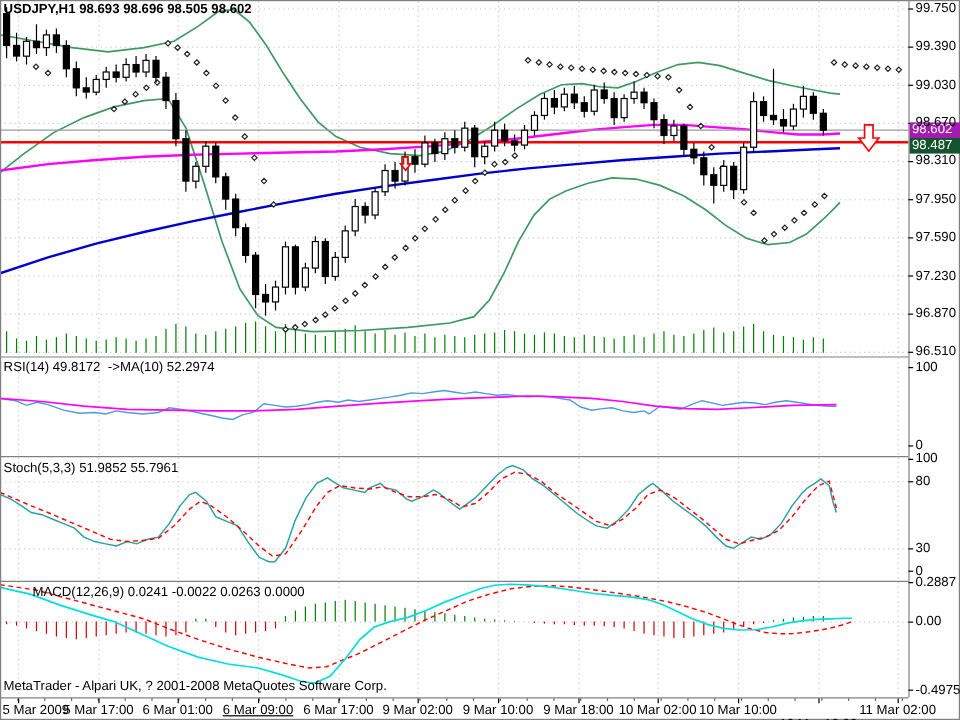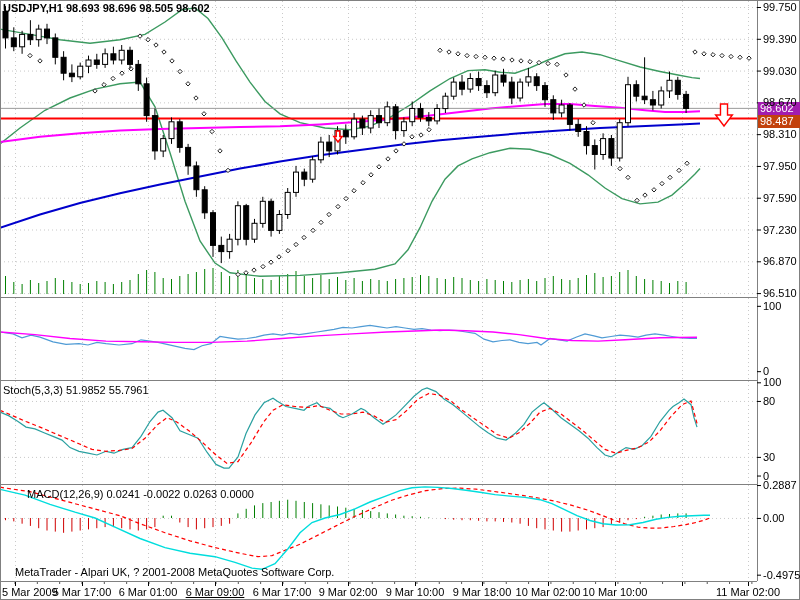--- a/index.html
+++ b/index.html
@@ -5,28 +5,28 @@
   html,body{margin:0;padding:0;background:#fff;}
   .win{position:relative;width:800px;height:600px;background:#fff;overflow:hidden;
        font-family:"Liberation Sans",sans-serif;}
   svg#cv{position:absolute;left:0;top:0;}
   #overlay{position:absolute;left:0;top:0;width:800px;height:600px;pointer-events:none;}
   .lbl{position:absolute;font-size:11px;color:#000;white-space:pre;}
   .title{left:3px;top:2px;font-weight:bold;}
   .rsi-l{left:3px;top:300px;}
   .stoch-l{left:3px;top:384px;}
   .macd-l{left:3px;top:488px;padding-left:24px;}
-  .copy{left:15px;top:566px;}
+  .copy{left:3px;top:566px;}
   .tick{position:absolute;font-size:11px;color:#000;white-space:nowrap;}
   #price-axis-zone{position:absolute;left:757px;top:0;width:43px;height:581px;}
   #time-axis-zone{position:absolute;left:0;top:582px;width:800px;height:18px;}
   .pricebox{position:absolute;left:758px;width:40px;height:13px;color:#fff;
             font-size:11px;line-height:13px;padding-left:2px;}
   .bidbox{top:102px;background:#a21caf;}
-  .orderbox{top:115px;background:#c2410c;}
+  .orderbox{top:115px;background:#14532d;}
 </style>
 </head>
 <body>
 
 <div class="win">
   <svg id="cv" width="800" height="600">
       <line x1="15.5" y1="1" x2="15.5" y2="296" stroke="#c9c9c9" stroke-dasharray="1 3"></line>
       <line x1="82.5" y1="1" x2="82.5" y2="296" stroke="#c9c9c9" stroke-dasharray="1 3"></line>
       <line x1="148.5" y1="1" x2="148.5" y2="296" stroke="#c9c9c9" stroke-dasharray="1 3"></line>
       <line x1="215.5" y1="1" x2="215.5" y2="296" stroke="#c9c9c9" stroke-dasharray="1 3"></line>
@@ -579,20 +579,21 @@
       <line x1="348.5" y1="582" x2="348.5" y2="586" stroke="#000"></line>
       <line x1="415.5" y1="582" x2="415.5" y2="586" stroke="#000"></line>
       <line x1="482.5" y1="582" x2="482.5" y2="586" stroke="#000"></line>
       <line x1="548.5" y1="582" x2="548.5" y2="586" stroke="#000"></line>
       <line x1="615.5" y1="582" x2="615.5" y2="586" stroke="#000"></line>
       <line x1="682.5" y1="582" x2="682.5" y2="586" stroke="#000"></line>
       <line x1="748.5" y1="582" x2="748.5" y2="586" stroke="#000"></line>
     </svg>
   <div id="overlay">
     <div class="lbl title">USDJPY,H1 98.693 98.696 98.505 98.602</div>
+    <div class="lbl rsi-l">RSI(14) 49.8172  -&gt;MA(10) 52.2974</div>
     <div class="lbl stoch-l">Stoch(5,3,3) 51.9852 55.7961</div>
     <div class="lbl macd-l">MACD(12,26,9) 0.0241 -0.0022 0.0263 0.0000</div>
     <div class="lbl copy">MetaTrader - Alpari UK, ? 2001-2008 MetaQuotes Software Corp.</div>
     <div class="pricebox bidbox">98.602</div>
     <div class="pricebox orderbox">98.487</div>
   </div>
   <div id="price-axis-zone">
       <div class="tick" style="top: 1px; left: 6px;">99.750</div>
       <div class="tick" style="top: 33px; left: 6px;">99.390</div>
       <div class="tick" style="top: 65px; left: 6px;">99.030</div>

